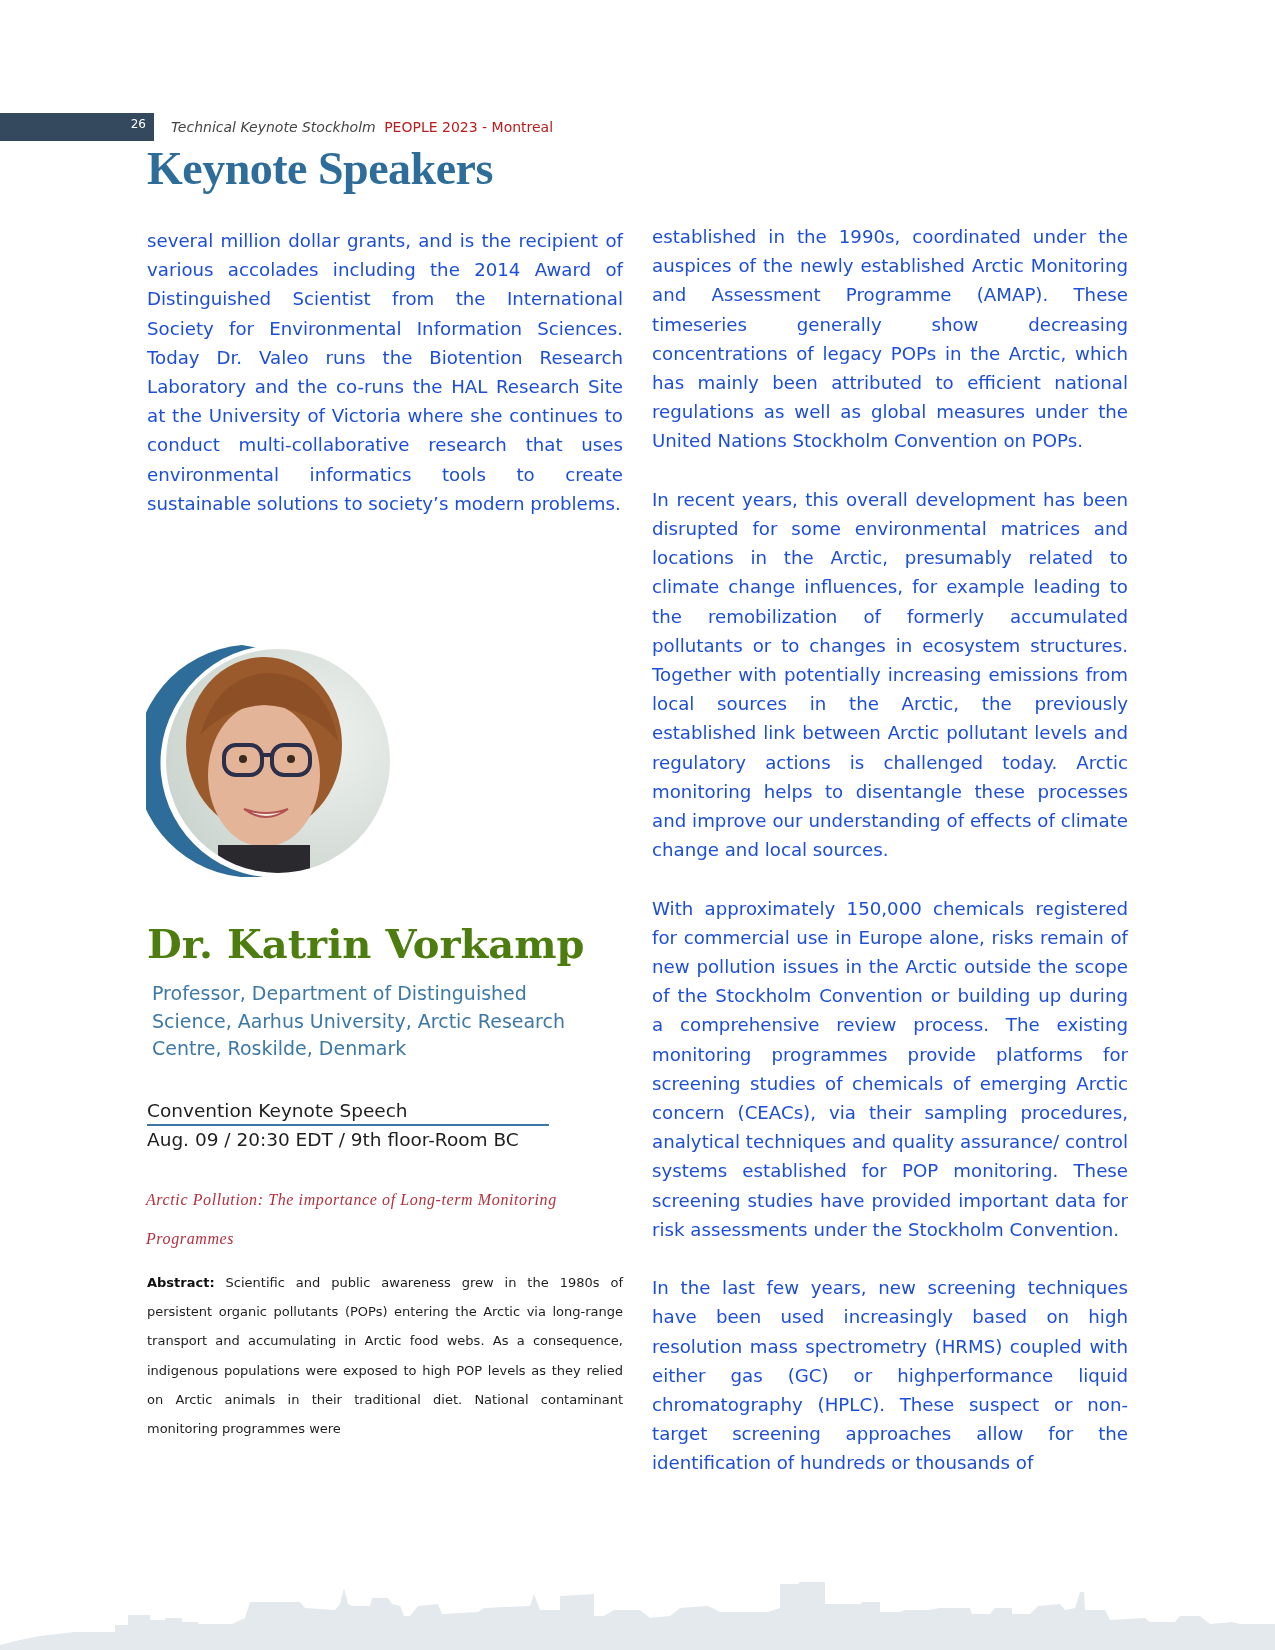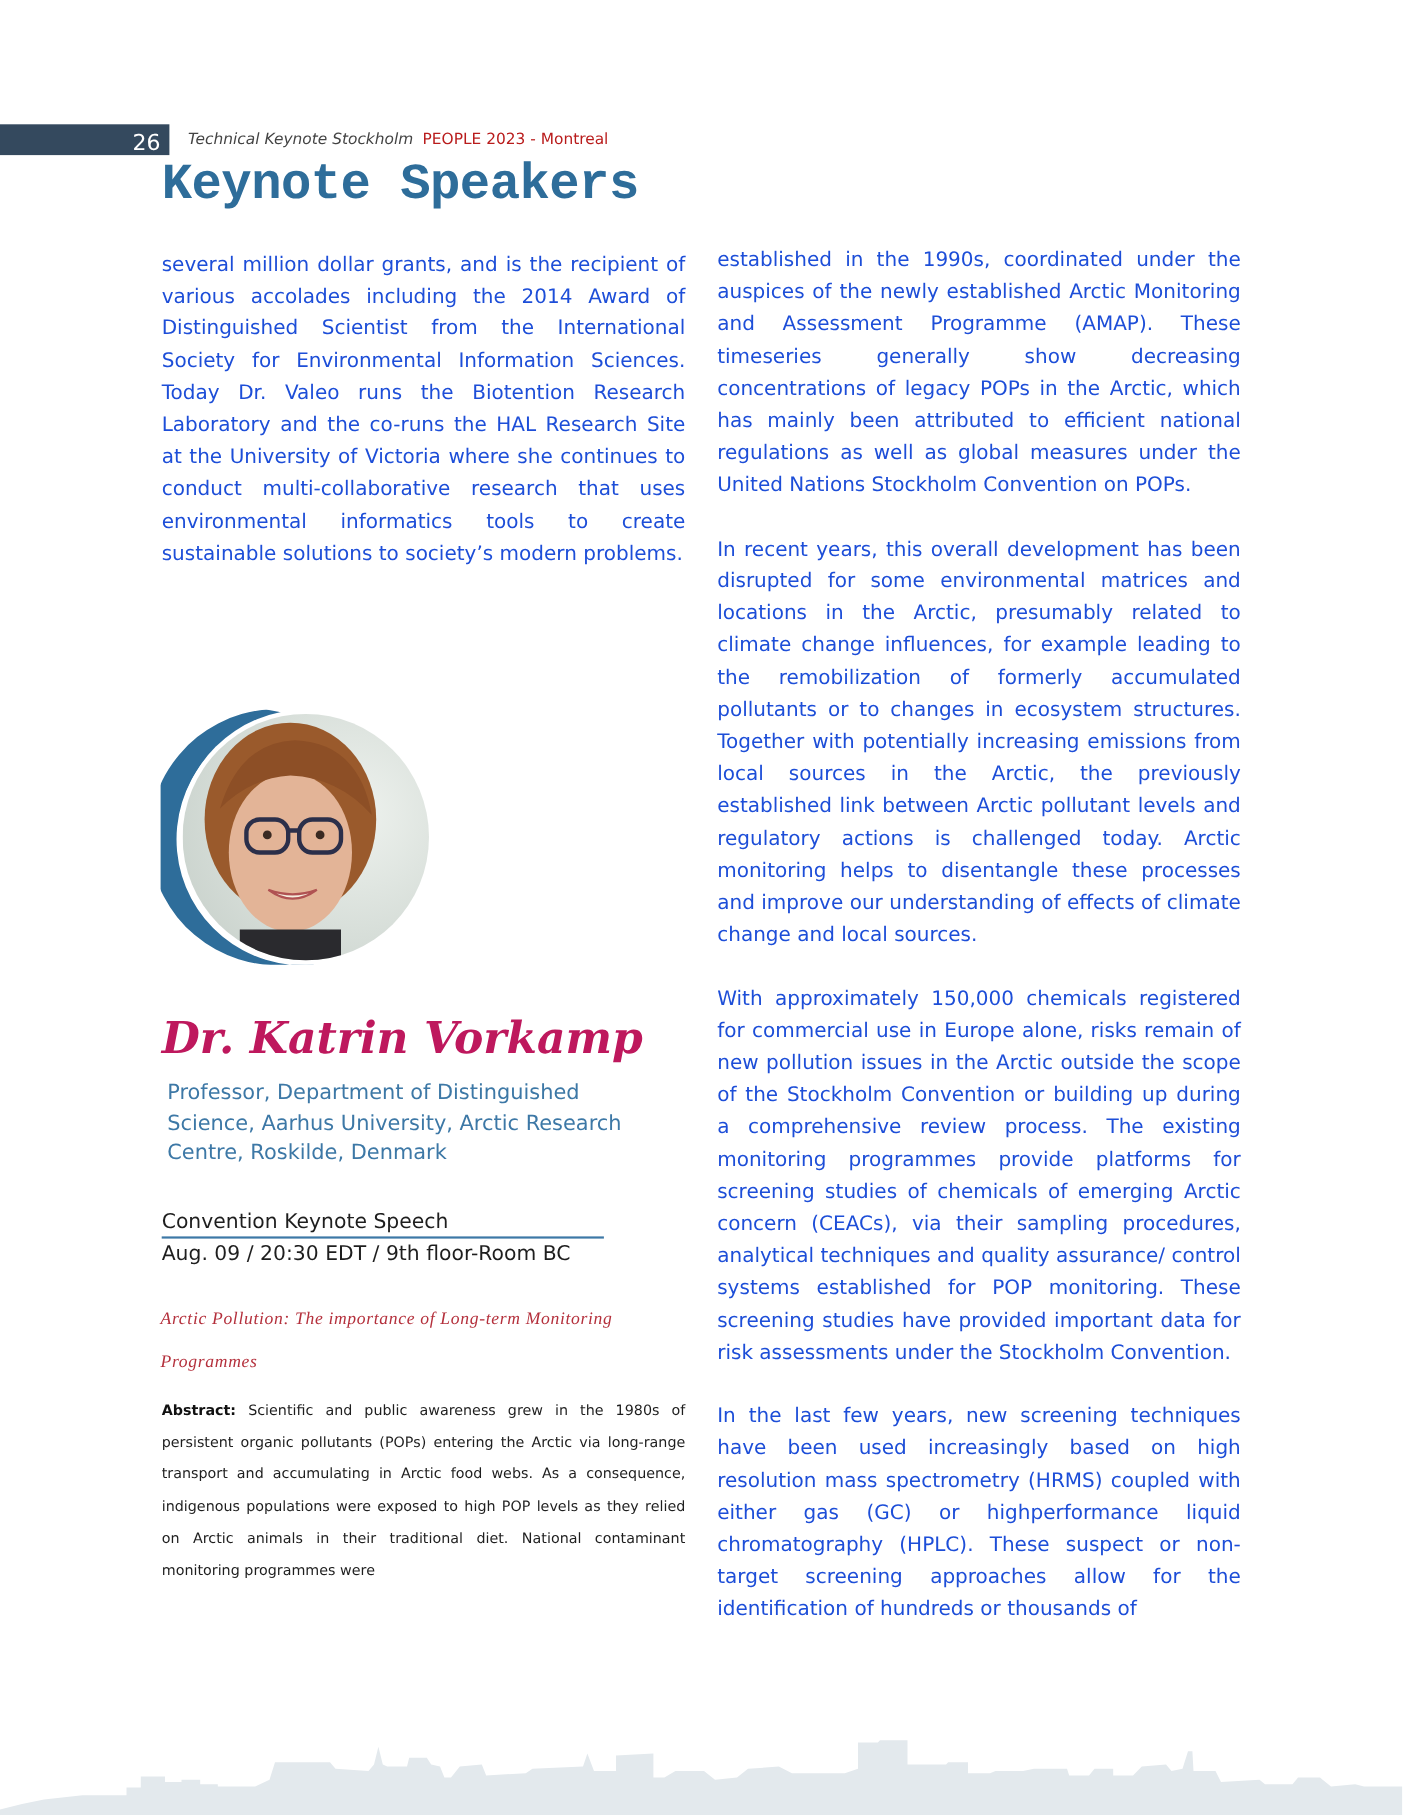--- a/index.html
+++ b/index.html
@@ -1,28 +1,28 @@
 <!DOCTYPE html>
 <html><head>
   <meta charset="utf-8">
   <style>
     html, body { margin: 0; padding: 0; background: #ffffff; }
     body { width: 1275px; height: 1650px; position: relative; overflow: hidden; font-family: "Liberation Sans", sans-serif; color: #1e1e1e; }
     .header-bar { position: absolute; left: 0; top: 113px; width: 154px; height: 28px; background: #34495e; }
-    .page-number { position: absolute; right: 8px; top: 4px; color: #ffffff; font-size: 20px; font-family: "DejaVu Sans", sans-serif; }
+    .page-number { position: absolute; right: 8px; top: 4px; color: #ffffff; font-size: 12px; font-family: "DejaVu Sans", sans-serif; }
     .running-head { position: absolute; left: 171px; top: 119px; font-size: 14px; font-family: "DejaVu Sans", sans-serif; }
     .running-head .section { font-style: italic; color: #444; }
     .running-head .event { color: #b91c1c; margin-left: 4px; }
-    .page-title { position: absolute; left: 147px; top: 142px; font-family: Liberation Mono, monospace; font-weight: bold; font-size: 46px; color: #2e6d9a; letter-spacing: -0.5px; margin: 0; }
+    .page-title { position: absolute; left: 147px; top: 142px; font-family: Liberation Serif, serif; font-weight: bold; font-size: 46px; color: #2e6d9a; letter-spacing: -0.5px; margin: 0; }
     .col { position: absolute; width: 476px; font-family: "DejaVu Sans", sans-serif; font-size: 18.2px; line-height: 29.2px; text-align: justify; color: #1d4ed8; }
     .col p { margin: 0 0 29.2px 0; }
     .col-left-top { left: 147px; top: 226px; }
     .col-right { left: 652px; top: 222px; }
     .portrait { position: absolute; left: 146px; top: 645px; width: 260px; height: 232px; }
-    .speaker-name { position: absolute; left: 147px; top: 920px; font-family: "DejaVu Serif", serif; font-weight: bold; font-size: 40px; color: #be185d; margin: 0; font-style: italic; }
+    .speaker-name { position: absolute; left: 147px; top: 920px; font-family: "DejaVu Serif", serif; font-weight: bold; font-size: 40px; color: #4d7c0f; margin: 0; }
     .affiliation { position: absolute; left: 152px; top: 980px; width: 460px; font-family: "DejaVu Sans", sans-serif; font-size: 19px; line-height: 27.5px; color: #3d78a6; }
     .talk-type { position: absolute; left: 147px; top: 1098px; width: 402px; font-family: "DejaVu Sans", sans-serif; font-size: 18.5px; color: #1e1e1e; border-bottom: 2px solid #3d78a6; padding-bottom: 1px; line-height: 25px; }
     .talk-time { position: absolute; left: 147px; top: 1127px; font-family: "DejaVu Sans", sans-serif; font-size: 18.5px; color: #1e1e1e; line-height: 25px; }
     .talk-title { position: absolute; left: 146px; top: 1180px; width: 480px; font-family: Liberation Serif, serif; font-style: italic; font-size: 16px; line-height: 39px; color: #b4303c; letter-spacing: 0.6px; }
     .abstract { position: absolute; left: 147px; top: 1268px; width: 476px; font-family: "DejaVu Sans", sans-serif; font-size: 13px; line-height: 29.2px; text-align: justify; color: #1e1e1e; }
     .abstract .abstract-label { font-weight: bold; color: #111; }
     .skyline { position: absolute; left: 0; bottom: 0; width: 1275px; height: 70px; }
   </style>
 </head>
 <body>

